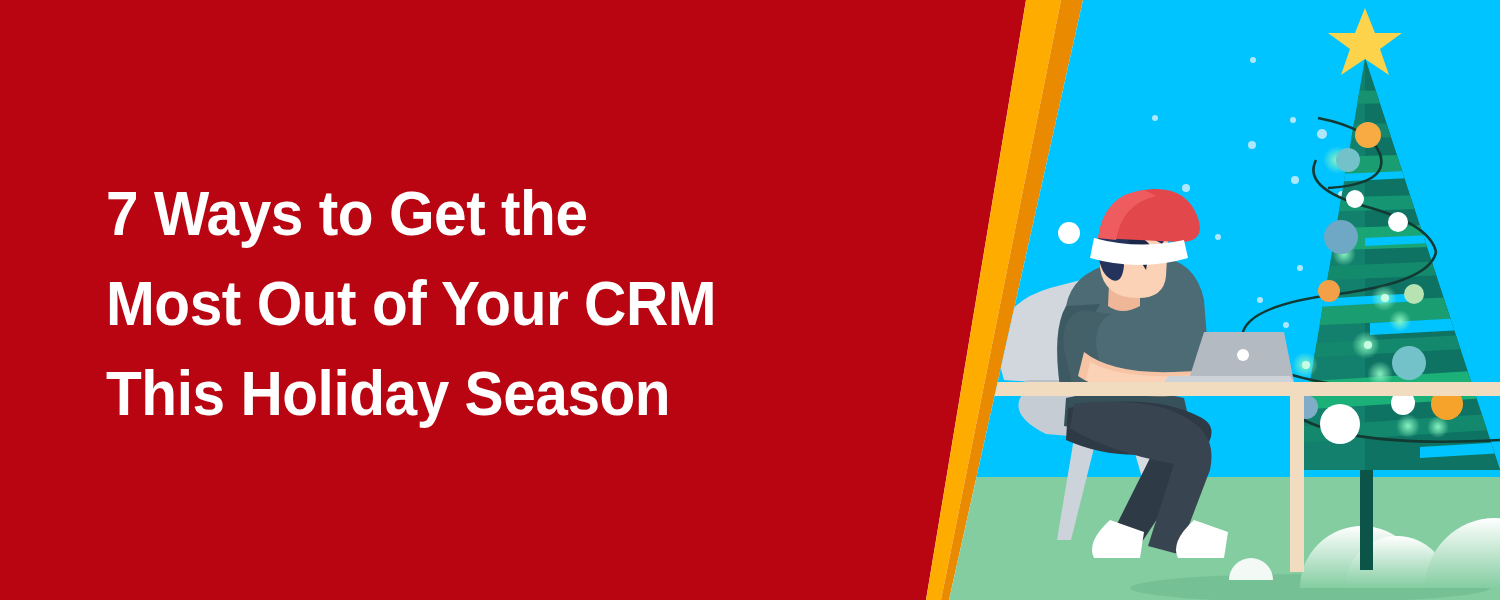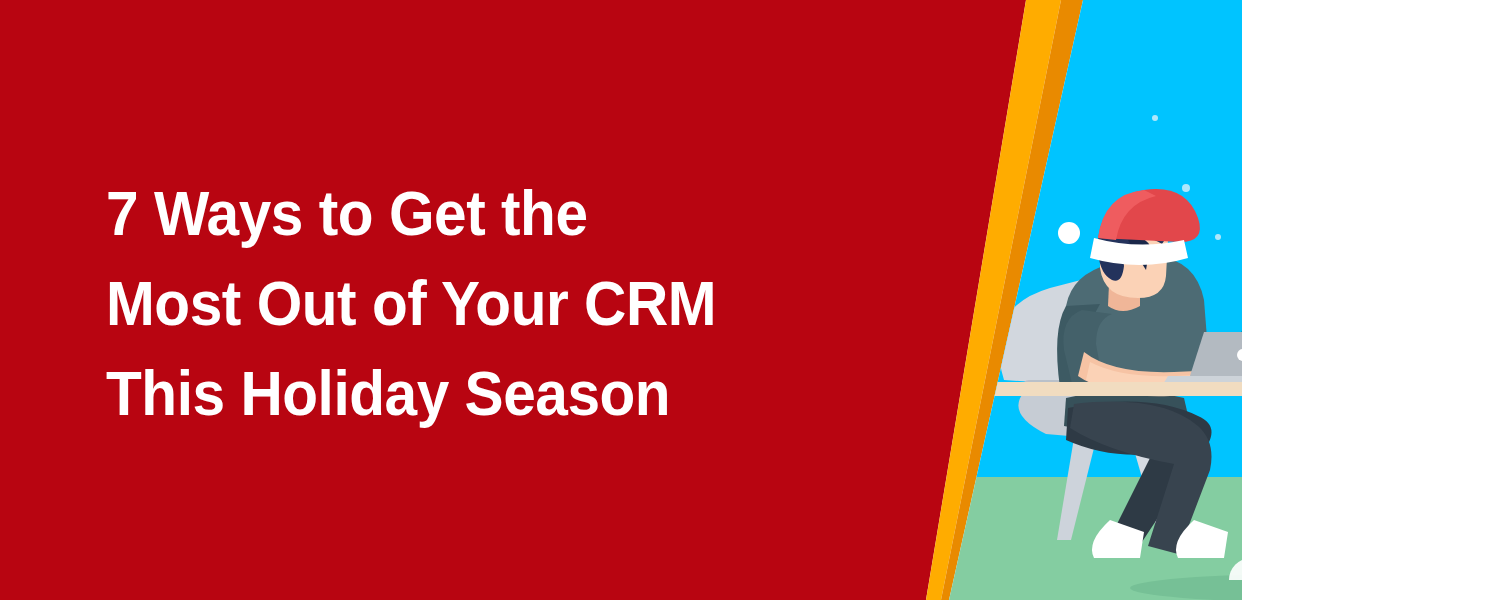--- a/index.html
+++ b/index.html
@@ -3,21 +3,21 @@
 <meta charset="utf-8">
 <title>Blog Banner</title>
 <style>
   html, body {
     margin: 0;
     padding: 0;
     background: #ffffff;
   }
   #banner {
     position: relative;
-    width: 1242px;
+    width: 1500px;
     height: 600px;
     overflow: hidden;
     font-family: "Liberation Sans", sans-serif;
   }
   .layer {
     position: absolute;
     top: 0; left: 0;
     width: 1500px;
     height: 600px;
   }

